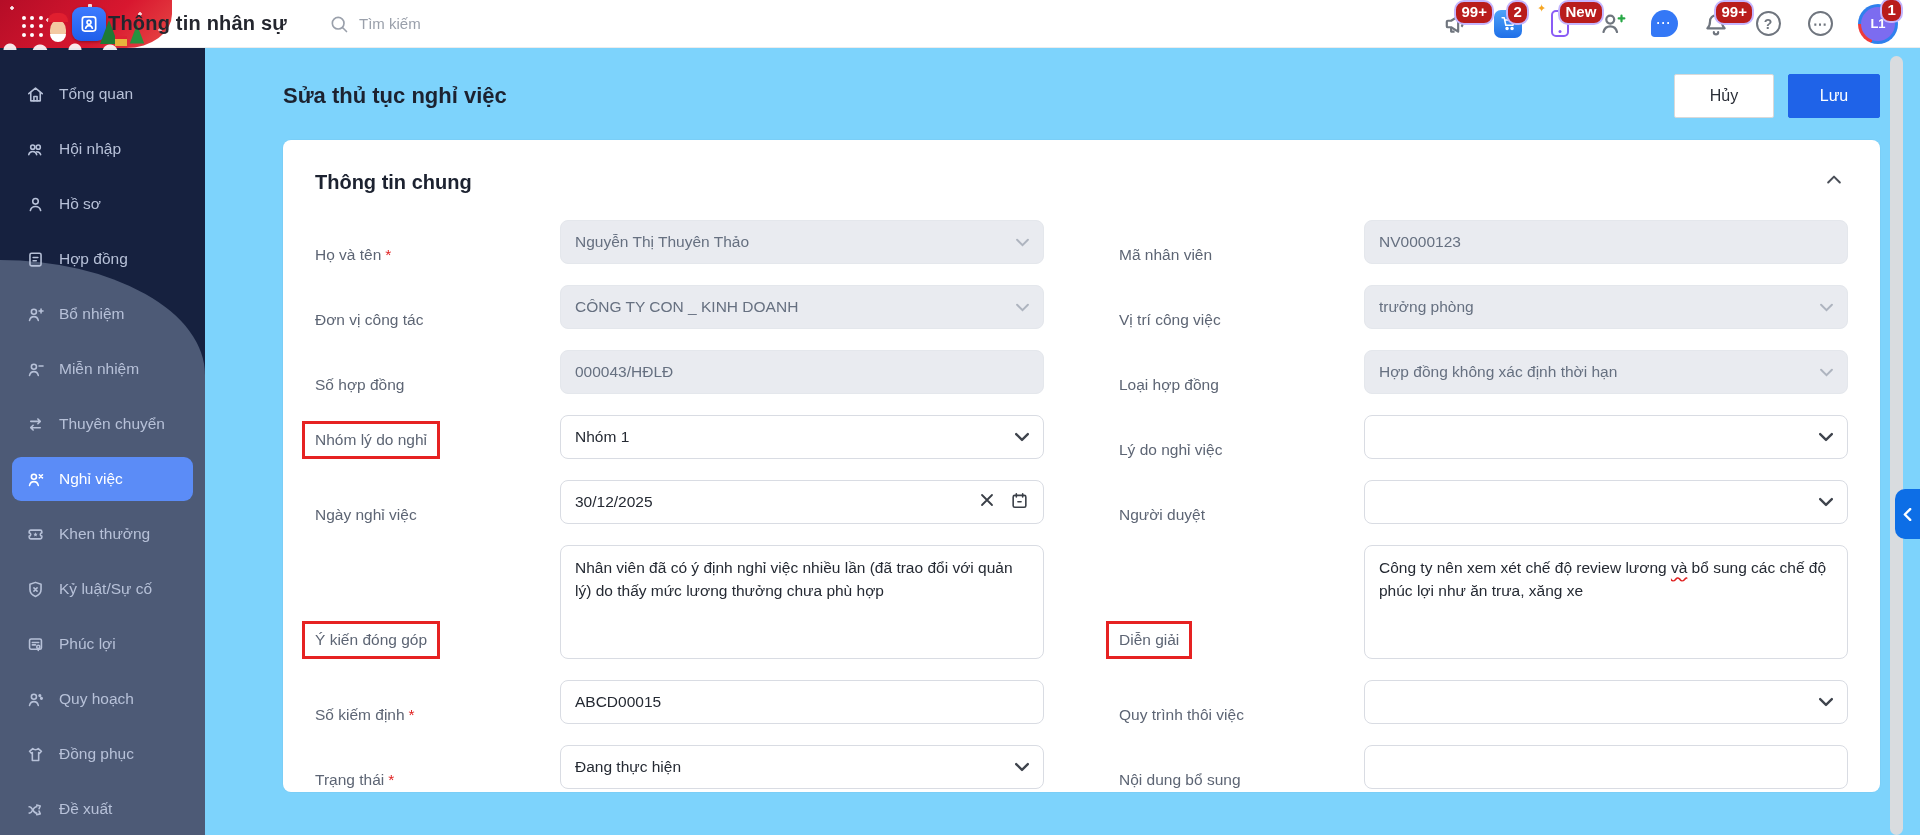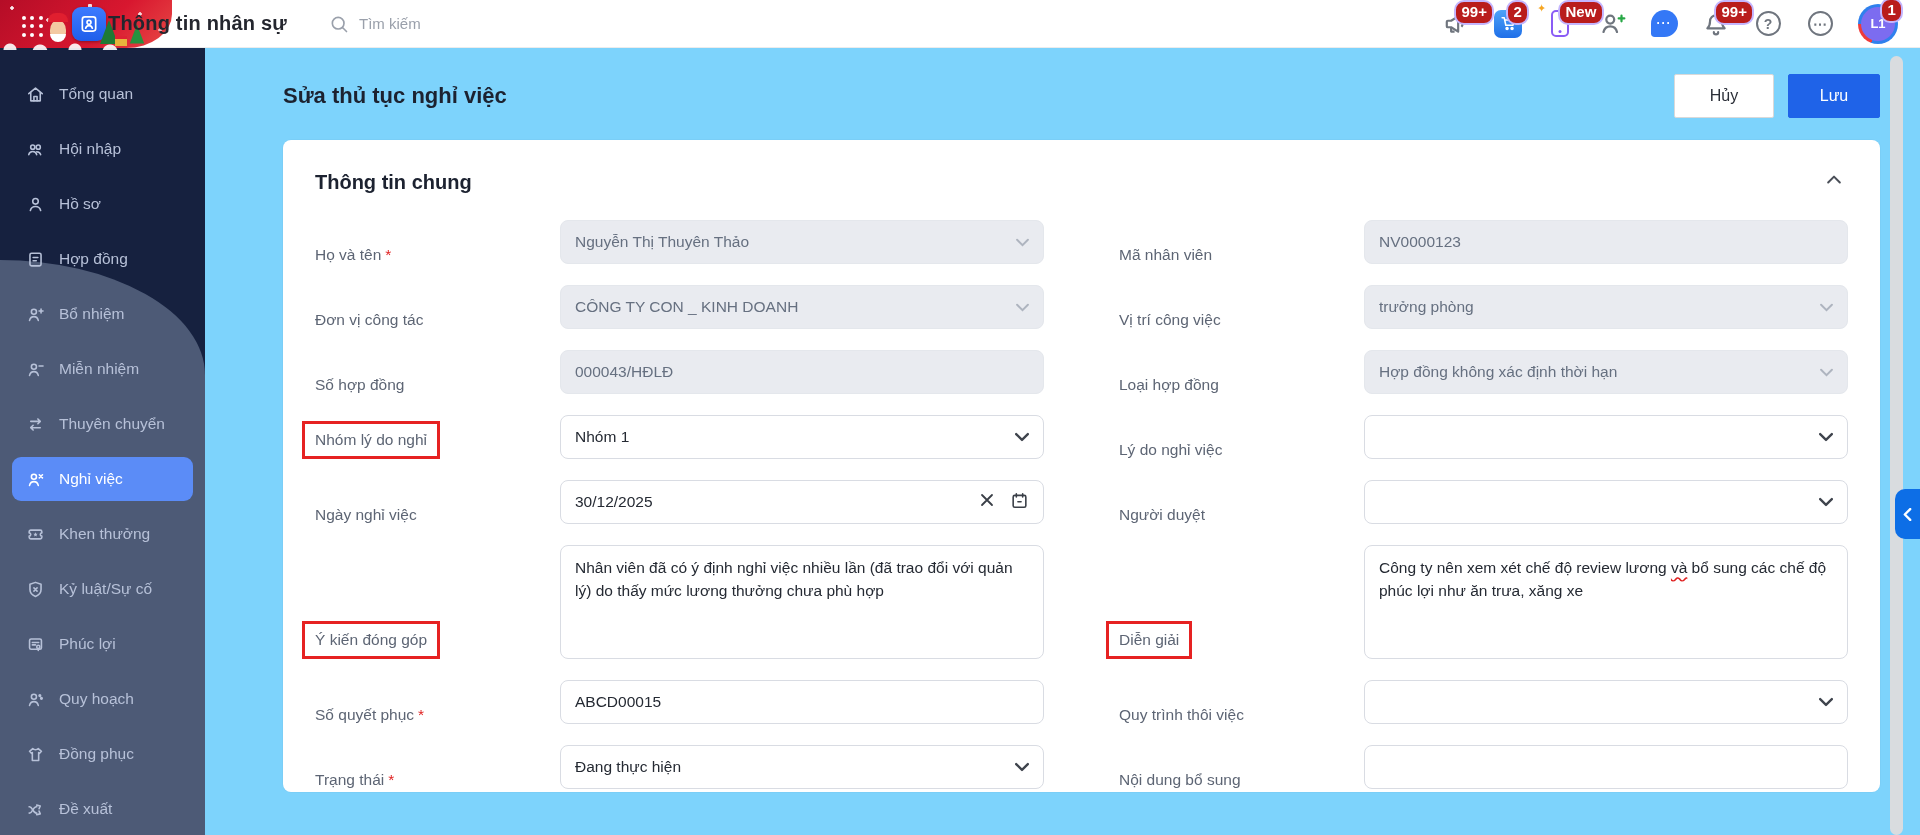--- a/index.html
+++ b/index.html
@@ -388,21 +388,21 @@
               </span>
             </div>
           </div>
           <div class="frow top">
             <div class="label-cell"><span class="red-box">Ý kiến đóng góp</span></div>
             <div class="field textarea">
               <span>Nhân viên đã có ý định nghỉ việc nhiều lần (đã trao đổi với quản lý) do thấy mức lương thưởng chưa phù hợp</span>
             </div>
           </div>
           <div class="frow">
-            <div class="label-cell"><span>Số quyết phục</span><span class="req">*</span></div>
+            <div class="label-cell"><span>Số kiếm định</span><span class="req">*</span></div>
             <div class="field">
               <span>ABCD00015</span>
             </div>
           </div>
           <div class="frow">
             <div class="label-cell"><span>Trạng thái</span><span class="req">*</span></div>
             <div class="field">
               <span>Đang thực hiện</span>
               <span class="chev">
                   <svg width="14" height="10" viewBox="0 0 12 8" fill="none" stroke="currentColor" stroke-width="2" stroke-linecap="round" stroke-linejoin="round">

